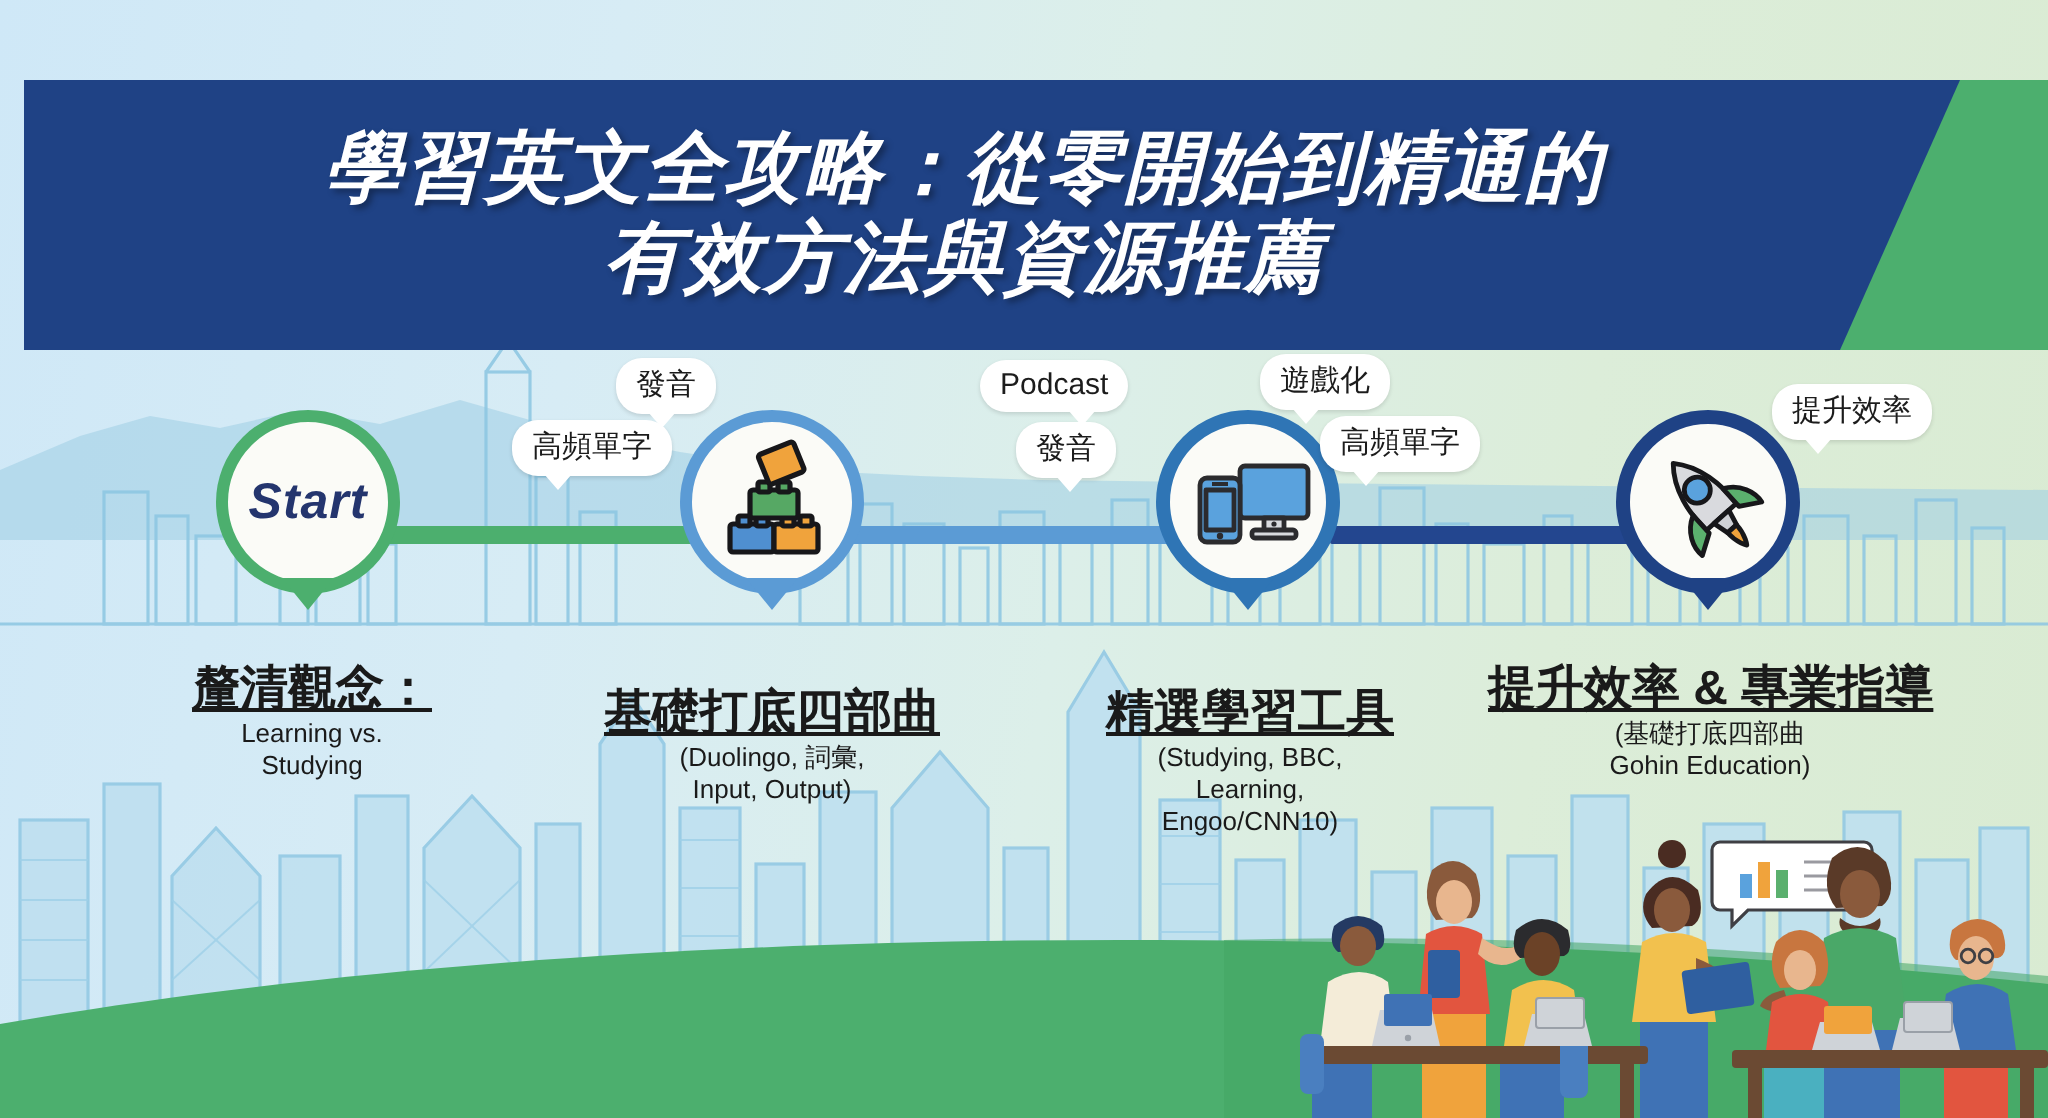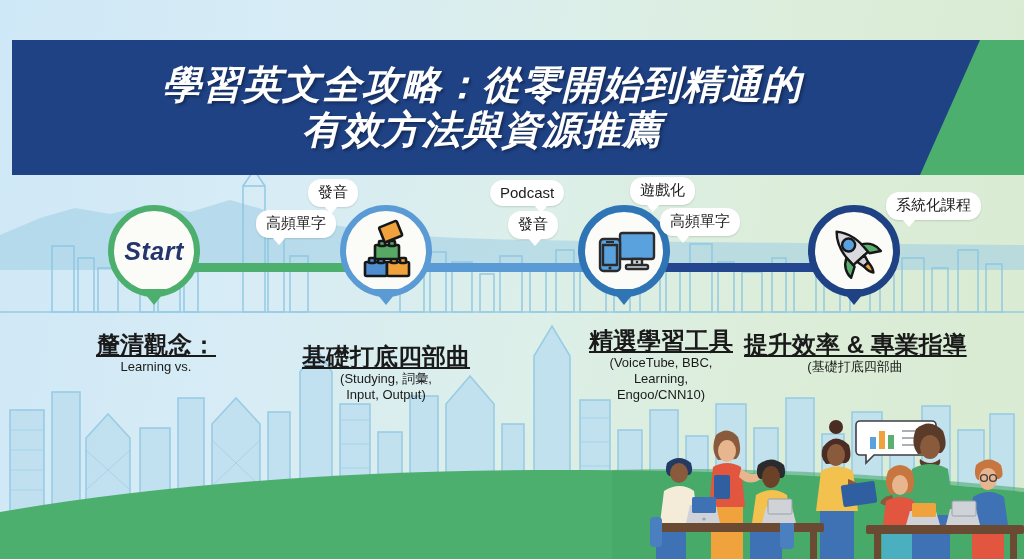--- a/index.html
+++ b/index.html
@@ -258,45 +258,47 @@
         </svg>
       </div>
     </div>
 
     <div class="bubble tail-l" style="left:256px;top:35px;">高頻單字</div>
     <div class="bubble tail-l" style="left:308px;top:4px;">發音</div>
     <div class="bubble tail-r" style="left:508px;top:36px;">發音</div>
     <div class="bubble tail-r" style="left:490px;top:5px;">Podcast</div>
     <div class="bubble tail-l" style="left:630px;top:2px;text-align:center;">遊戲化</div>
     <div class="bubble tail-l" style="left:660px;top:33px;">高頻單字</div>
-    <div class="bubble tail-l" style="left:886px;top:17px;">系統化課程</div>
+    <div class="bubble tail-l" style="left:886px;top:17px;">提升效率</div>
 
   </div>
 
   <div class="caption" style="left:74px;top:330px;width:164px;">
     <span class="head">釐清觀念：</span>
     <span class="sub">Learning vs.</span>
+    <span class="sub">Studying</span>
   </div>
 
   <div class="caption" style="left:296px;top:342px;width:180px;">
     <span class="head">基礎打底四部曲</span>
-    <span class="sub">(Studying, 詞彙,</span>
+    <span class="sub">(Duolingo, 詞彙,</span>
     <span class="sub">Input, Output)</span>
   </div>
 
-  <div class="caption" style="left:534px;top:326px;width:182px;padding-left:36px;">
+  <div class="caption" style="left:534px;top:342px;width:182px;">
     <span class="head">精選學習工具</span>
-    <span class="sub">(VoiceTube, BBC,</span>
+    <span class="sub">(Studying, BBC,</span>
     <span class="sub">Learning,</span>
     <span class="sub">Engoo/CNN10)</span>
   </div>
 
   <div class="caption" style="left:744px;top:330px;width:222px;">
     <span class="head">提升效率 &amp; 專業指導</span>
     <span class="sub">(基礎打底四部曲</span>
+    <span class="sub">Gohin Education)</span>
   </div>
 
   <div class="classroom">
     <svg viewBox="0 0 404 152">
 
       <g>
         <path d="M240 14 h72 a4 4 0 0 1 4 4 v26 a4 4 0 0 1 -4 4 h-58 l-8 8 v-8 h-6 a4 4 0 0 1 -4 -4 v-26 a4 4 0 0 1 4 -4 z" fill="#ffffff" stroke="#3f3f44" stroke-width="1.6"></path>
         <rect x="250" y="30" width="6" height="12" fill="#5aa2dd"></rect>
         <rect x="259" y="24" width="6" height="18" fill="#f0a33c"></rect>
         <rect x="268" y="28" width="6" height="14" fill="#5bb06e"></rect>

